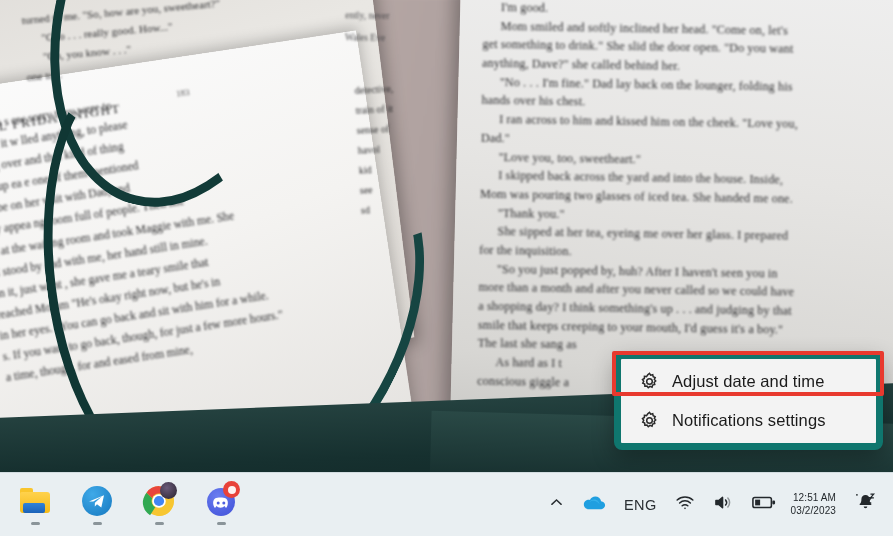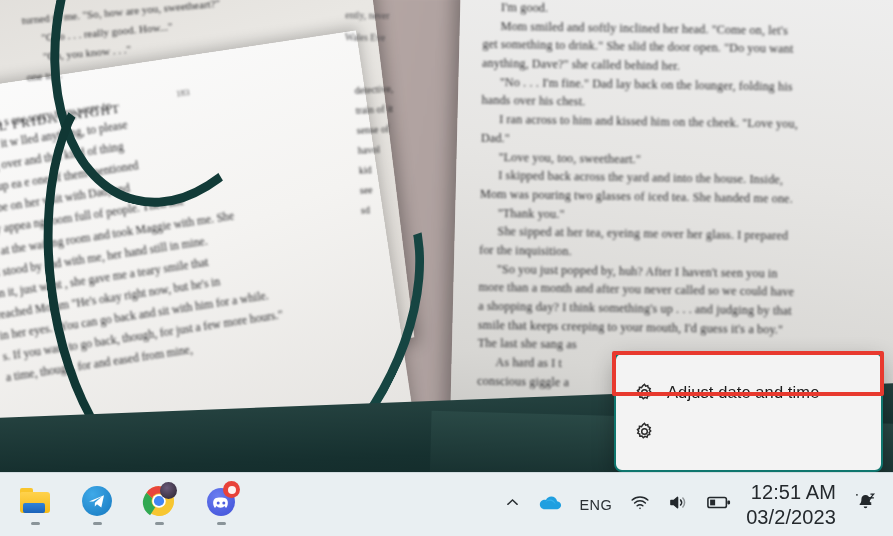--- a/index.html
+++ b/index.html
@@ -158,24 +158,24 @@
     transform: rotate(-8.6deg);
     filter: blur(1.1px);
   }
 
   
   .context-menu {
     position: absolute;
     left: 614px; top: 352px;
     width: 269px;
     background: #f3f3f3;
-    border: 2px solid #0f766e;
+    border: 7px solid #0f766e;
     border-radius: 8px;
     box-shadow: 0 8px 22px rgba(0,0,0,0.30);
-    padding: 19px 3px;
+    padding: 3px 3px;
     overflow: hidden;
   }
   .menu-item {
     display: flex;
     align-items: center;
     height: 39px;
     padding: 0 10px;
     border-radius: 5px;
     cursor: default;
   }
@@ -259,21 +259,21 @@
     display: flex;
     flex-direction: column;
     align-items: flex-end;
     justify-content: center;
     height: 48px;
     padding: 0 10px 0 6px;
     line-height: 1.22;
     cursor: default;
   }
   .clock div {
-    font-size: 20px;
+    font-size: 10px;
     color: #24292d;
     letter-spacing: 0.1px;
   }
 
   
   .folder-body {
     position: absolute; left: 2px; top: 8px;
     width: 30px; height: 21px;
     background: linear-gradient(180deg,#ffd24d 0%, #f5ba16 100%);
     border-radius: 2px 3px 3px 3px;
@@ -412,20 +412,21 @@
       <span class="mi-label">Adjust date and time</span>
     </div>
 
     <div class="menu-item">
       <span class="mi-icon">
         <svg width="21" height="21" viewBox="0 0 24 24" fill="none" stroke="#2b2b2b" stroke-width="1.7">
           <circle cx="12" cy="12" r="3.2"></circle>
           <path d="M12 2.6l1.3 2.1 2.4-.5.5 2.4 2.3.9-1 2.2 1.6 1.8-1.8 1.7.7 2.3-2.4.6-.7 2.4-2.3-.9-2 1.4-1.5-1.9-2.4.2-.2-2.4-2.2-1 1.1-2.2-1.4-2 2.1-1.2.1-2.4 2.4.3 1.4-2z"></path>
         </svg>
       </span>
+      <span class="mi-label">Notifications settings</span>
     </div>
   </div>
 
   <div class="annotation-box"></div>
 
   <div class="taskbar">
 
     <div class="tb-left">
 
       <div class="tb-app">

